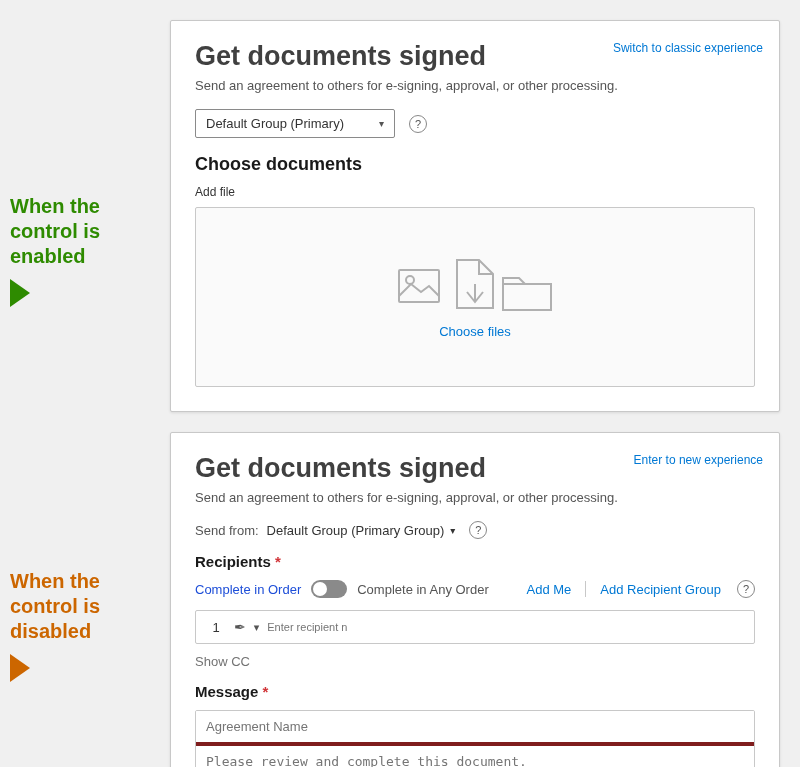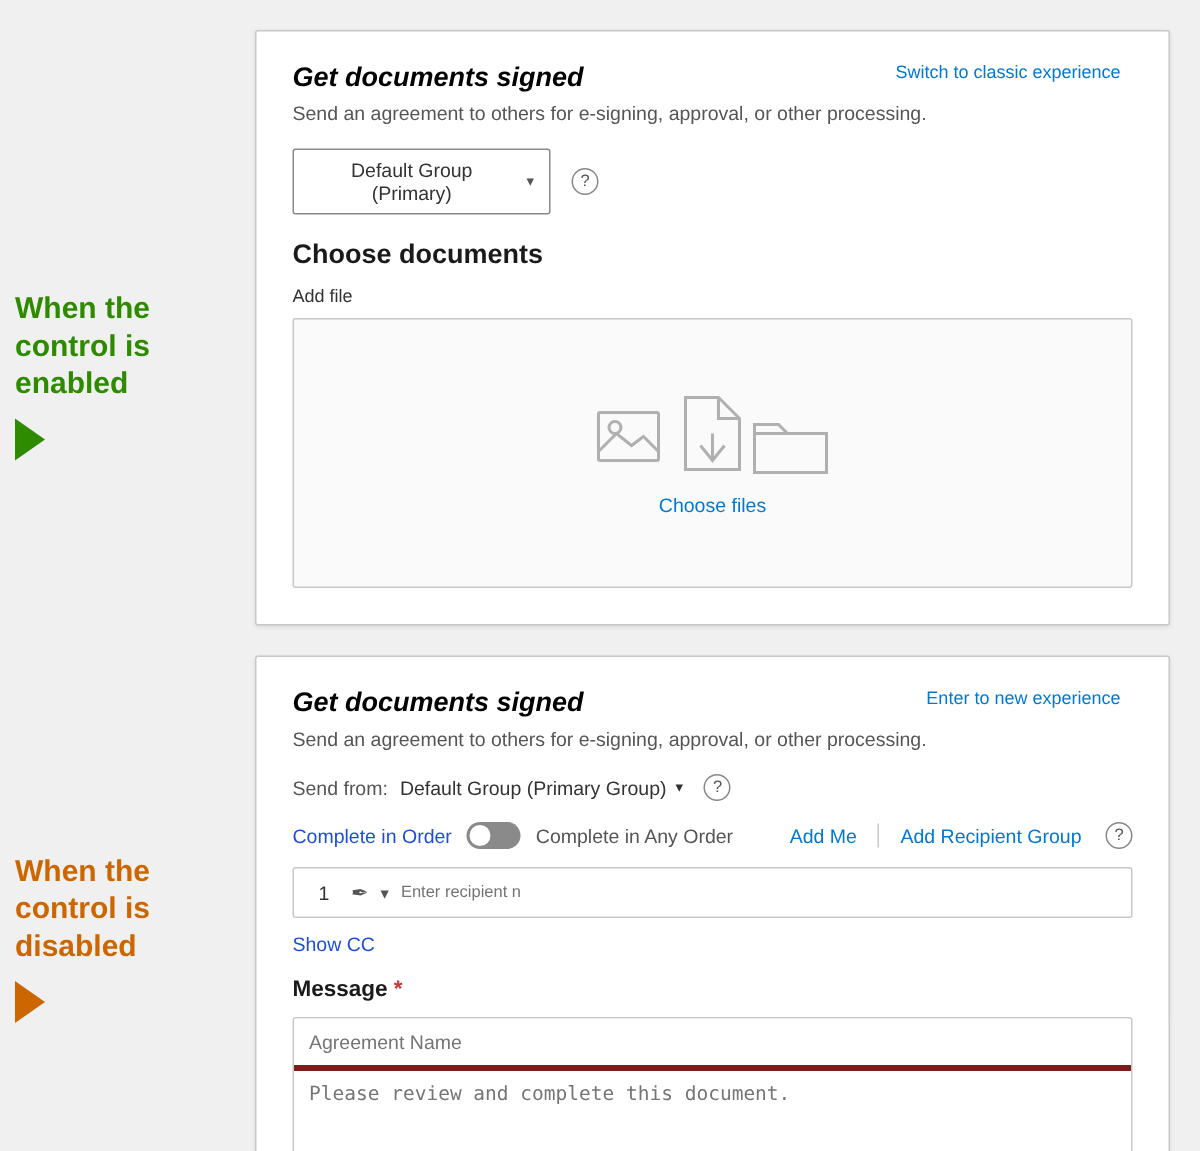--- a/index.html
+++ b/index.html
@@ -79,37 +79,36 @@
     .panel {
       background: #ffffff;
       border: 1px solid #c8c8c8;
       border-radius: 2px;
       padding: 20px 24px 24px 24px;
       position: relative;
       box-shadow: 0 1px 3px rgba(0,0,0,0.1);
     }
 
     .panel-title {
-      font-size: 18px;
+      font-size: 27px;
       font-weight: 600;
-      color: #000000;
+      color: #404040;
       margin-bottom: 6px;
-      font-style: italic;
     }
 
     .panel-subtitle {
       font-size: 13px;
       color: #555;
       margin-bottom: 16px;
     }
 
     .switch-link {
       position: absolute;
       top: 20px;
-      right: 32px;
+      right: 16px;
       font-size: 12px;
       color: #0078d4;
       text-decoration: none;
       cursor: pointer;
     }
 
     
     .send-from-label {
       font-size: 12px;
       color: #333;
@@ -120,21 +119,21 @@
       display: flex;
       align-items: center;
       gap: 8px;
       border: 1px solid #8a8a8a;
       background: #fff;
       padding: 6px 10px;
       font-size: 13px;
       color: #333;
       border-radius: 2px;
       cursor: pointer;
-      width: 172px;
+      width: 200px;
     }
 
     .dropdown-btn .chevron {
       margin-left: auto;
       font-size: 10px;
       color: #555;
     }
 
     .help-icon {
       display: inline-flex;
@@ -308,21 +307,21 @@
       flex: 1;
       border: none;
       outline: none;
       font-size: 11px;
       color: #999;
       background: transparent;
     }
 
     .show-cc-link {
       font-size: 13px;
-      color: #1d4ed8;
+      color: #737373;
       cursor: pointer;
       margin-bottom: 14px;
       display: block;
     }
 
     .message-label {
       font-size: 15px;
       font-weight: 600;
       color: #1a1a1a;
       margin-bottom: 10px;
@@ -434,20 +433,24 @@
 
     <div class="send-from-row">
       <span class="label">Send from:</span>
       <div class="send-from-dropdown">
         <span>Default Group (Primary Group)</span>
         <span class="arrow">▾</span>
       </div>
       <span class="help-icon">?</span>
     </div>
 
+    <div class="recipients-label">
+      <span>Recipients</span>
+      <span class="required-star"> *</span>
+    </div>
 
     <div class="complete-order-row">
       <span class="complete-label">Complete in Order</span>
       <div class="toggle-switch"></div>
       <span class="any-order-label">Complete in Any Order</span>
       <div style="flex:1;"></div>
       <span class="action-link">Add Me</span>
       <div class="divider-v"></div>
       <span class="action-link">Add Recipient Group</span>
       <span class="help-icon">?</span>

